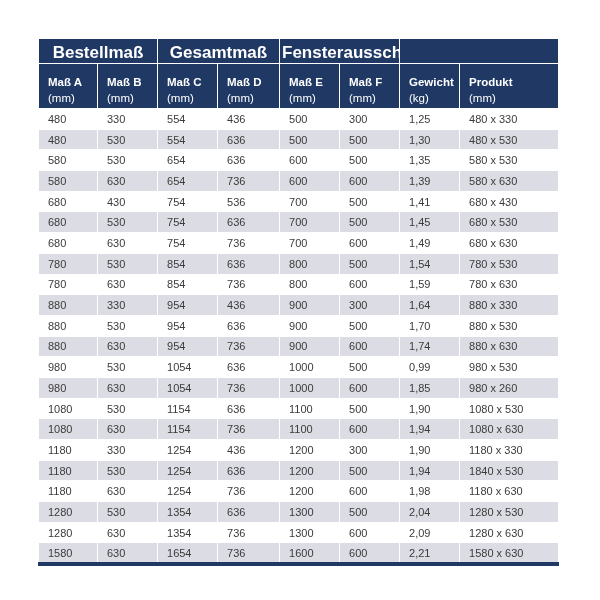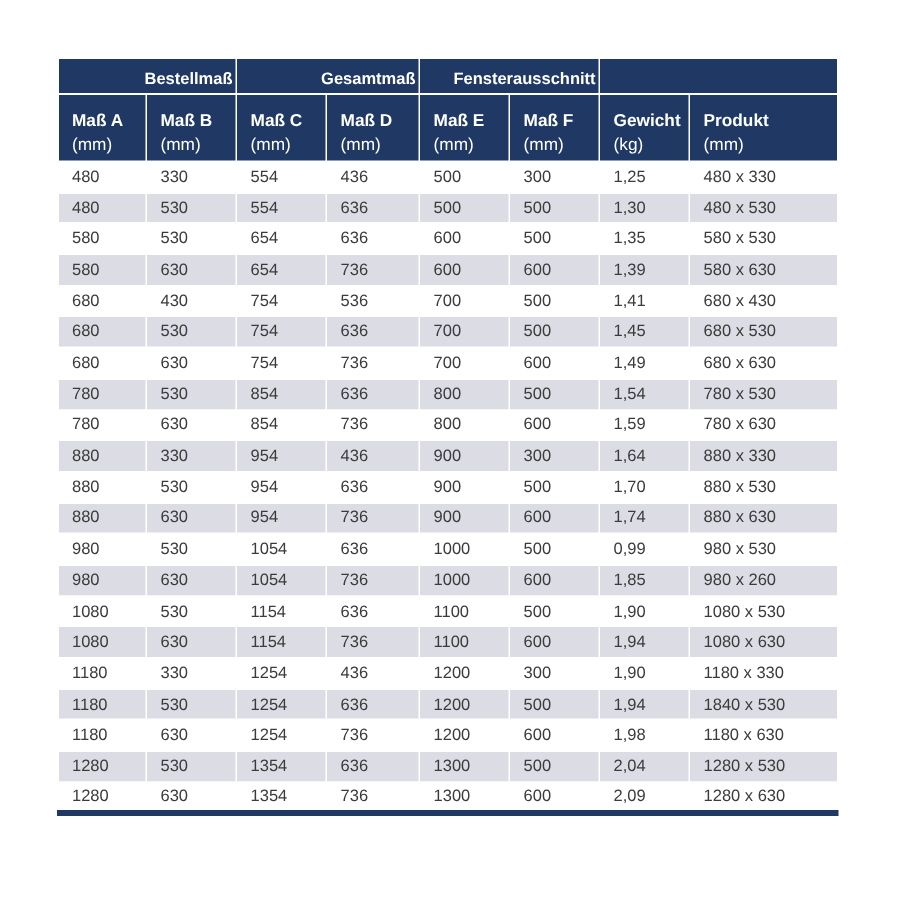--- a/index.html
+++ b/index.html
@@ -32,22 +32,22 @@
     overflow:hidden;
     white-space:nowrap;
   }
   thead th{
     background:var(--header-bg);
     color:var(--header-text);
     font-weight:bold;
     padding:11px 2px 2px 9px;
   }
   tr.group-row th{
-    text-align:right;
-    font-size:11px;
+    text-align:center;
+    font-size:17px;
     height:24px;
     padding:4px 2px 0 2px;
     vertical-align:middle;
   }
   tr.col-row th{
     font-size:11.5px;
     height:36px;
     vertical-align:top;
     line-height:1.35;
   }
@@ -299,15 +299,25 @@
         <tr class="data-row">
     <td>1280</td>
     <td>630</td>
     <td>1354</td>
     <td>736</td>
     <td>1300</td>
     <td>600</td>
     <td>2,09</td>
     <td>1280 x 630</td>
   </tr>
+        <tr class="data-row">
+    <td>1580</td>
+    <td>630</td>
+    <td>1654</td>
+    <td>736</td>
+    <td>1600</td>
+    <td>600</td>
+    <td>2,21</td>
+    <td>1580 x 630</td>
+  </tr>
       </tbody>
   </table>
 </div>
 
 </body></html>

